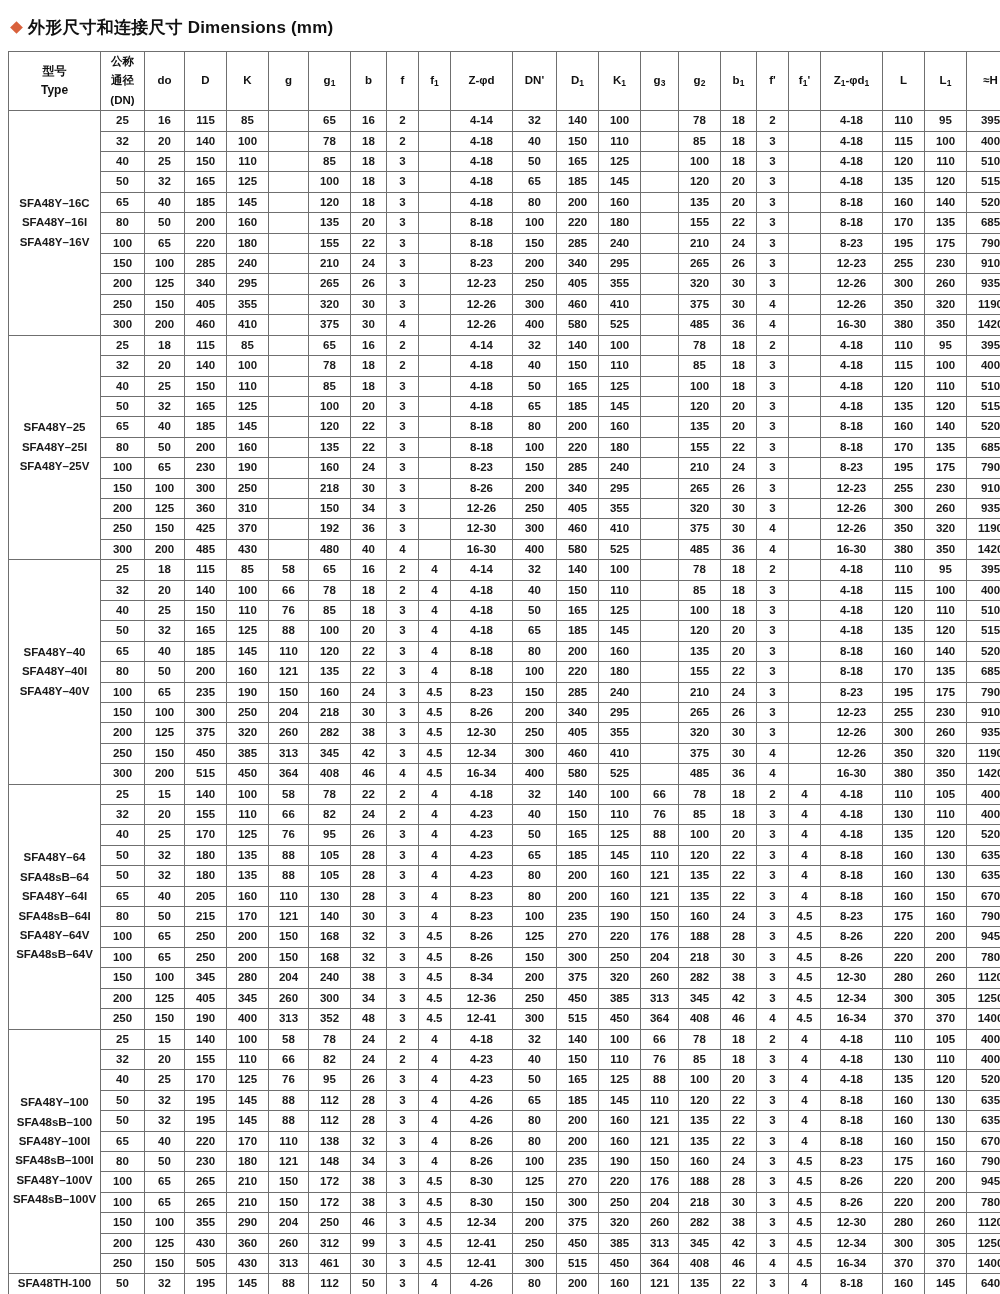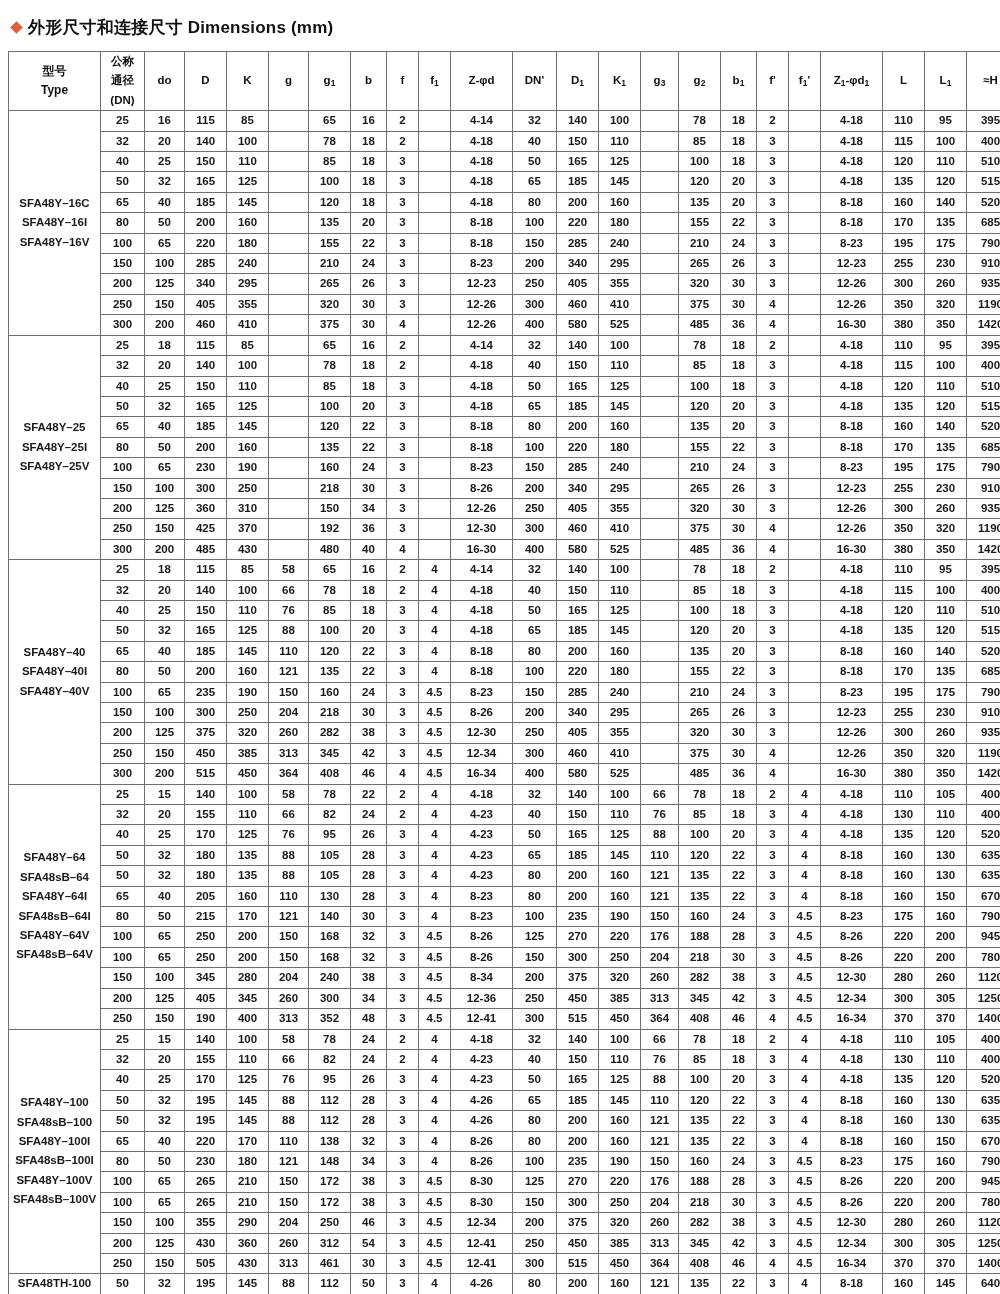--- a/index.html
+++ b/index.html
@@ -1499,21 +1499,21 @@
           <td class="num">260</td>
           <td class="num">1120</td>
         </tr>
         <tr>
           <td class="num">200</td>
           <td class="num">125</td>
           <td class="num">430</td>
           <td class="num">360</td>
           <td class="num">260</td>
           <td class="num">312</td>
-          <td class="num">54</td>
+          <td class="num">99</td>
           <td class="num">3</td>
           <td class="num">4.5</td>
           <td class="num">12-41</td>
           <td class="num">250</td>
           <td class="num">450</td>
           <td class="num">385</td>
           <td class="num">313</td>
           <td class="num">345</td>
           <td class="num">42</td>
           <td class="num">3</td>

